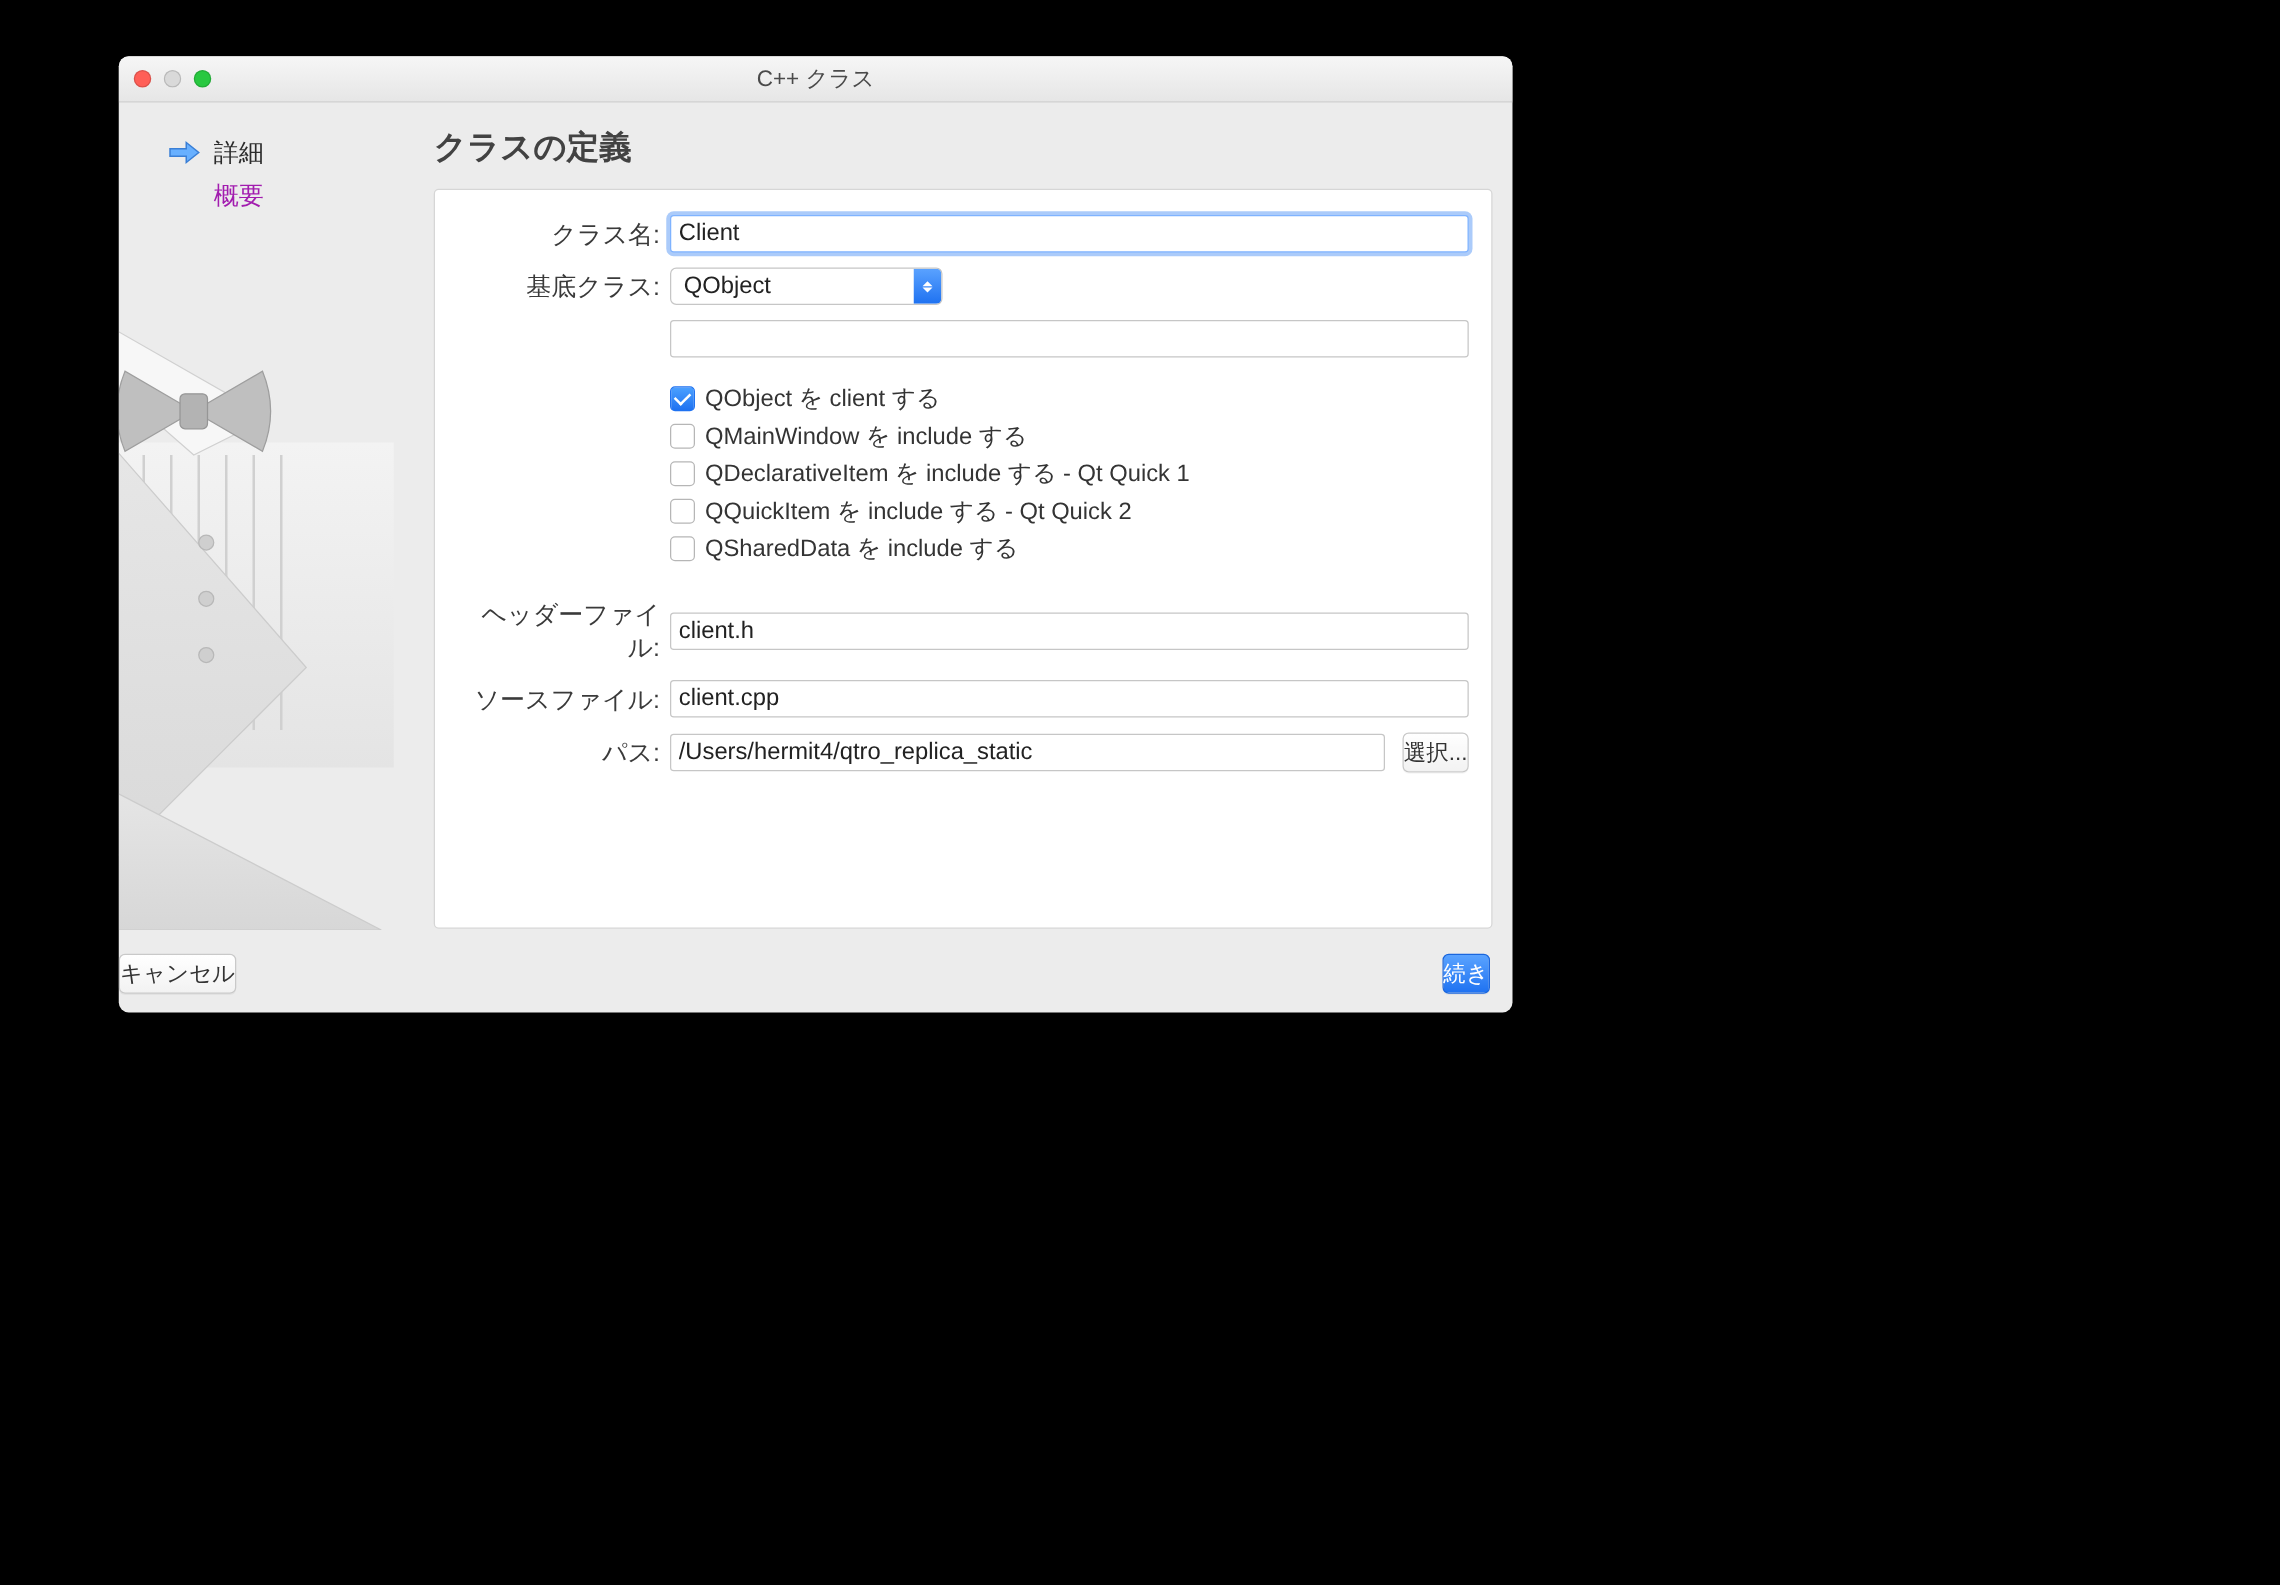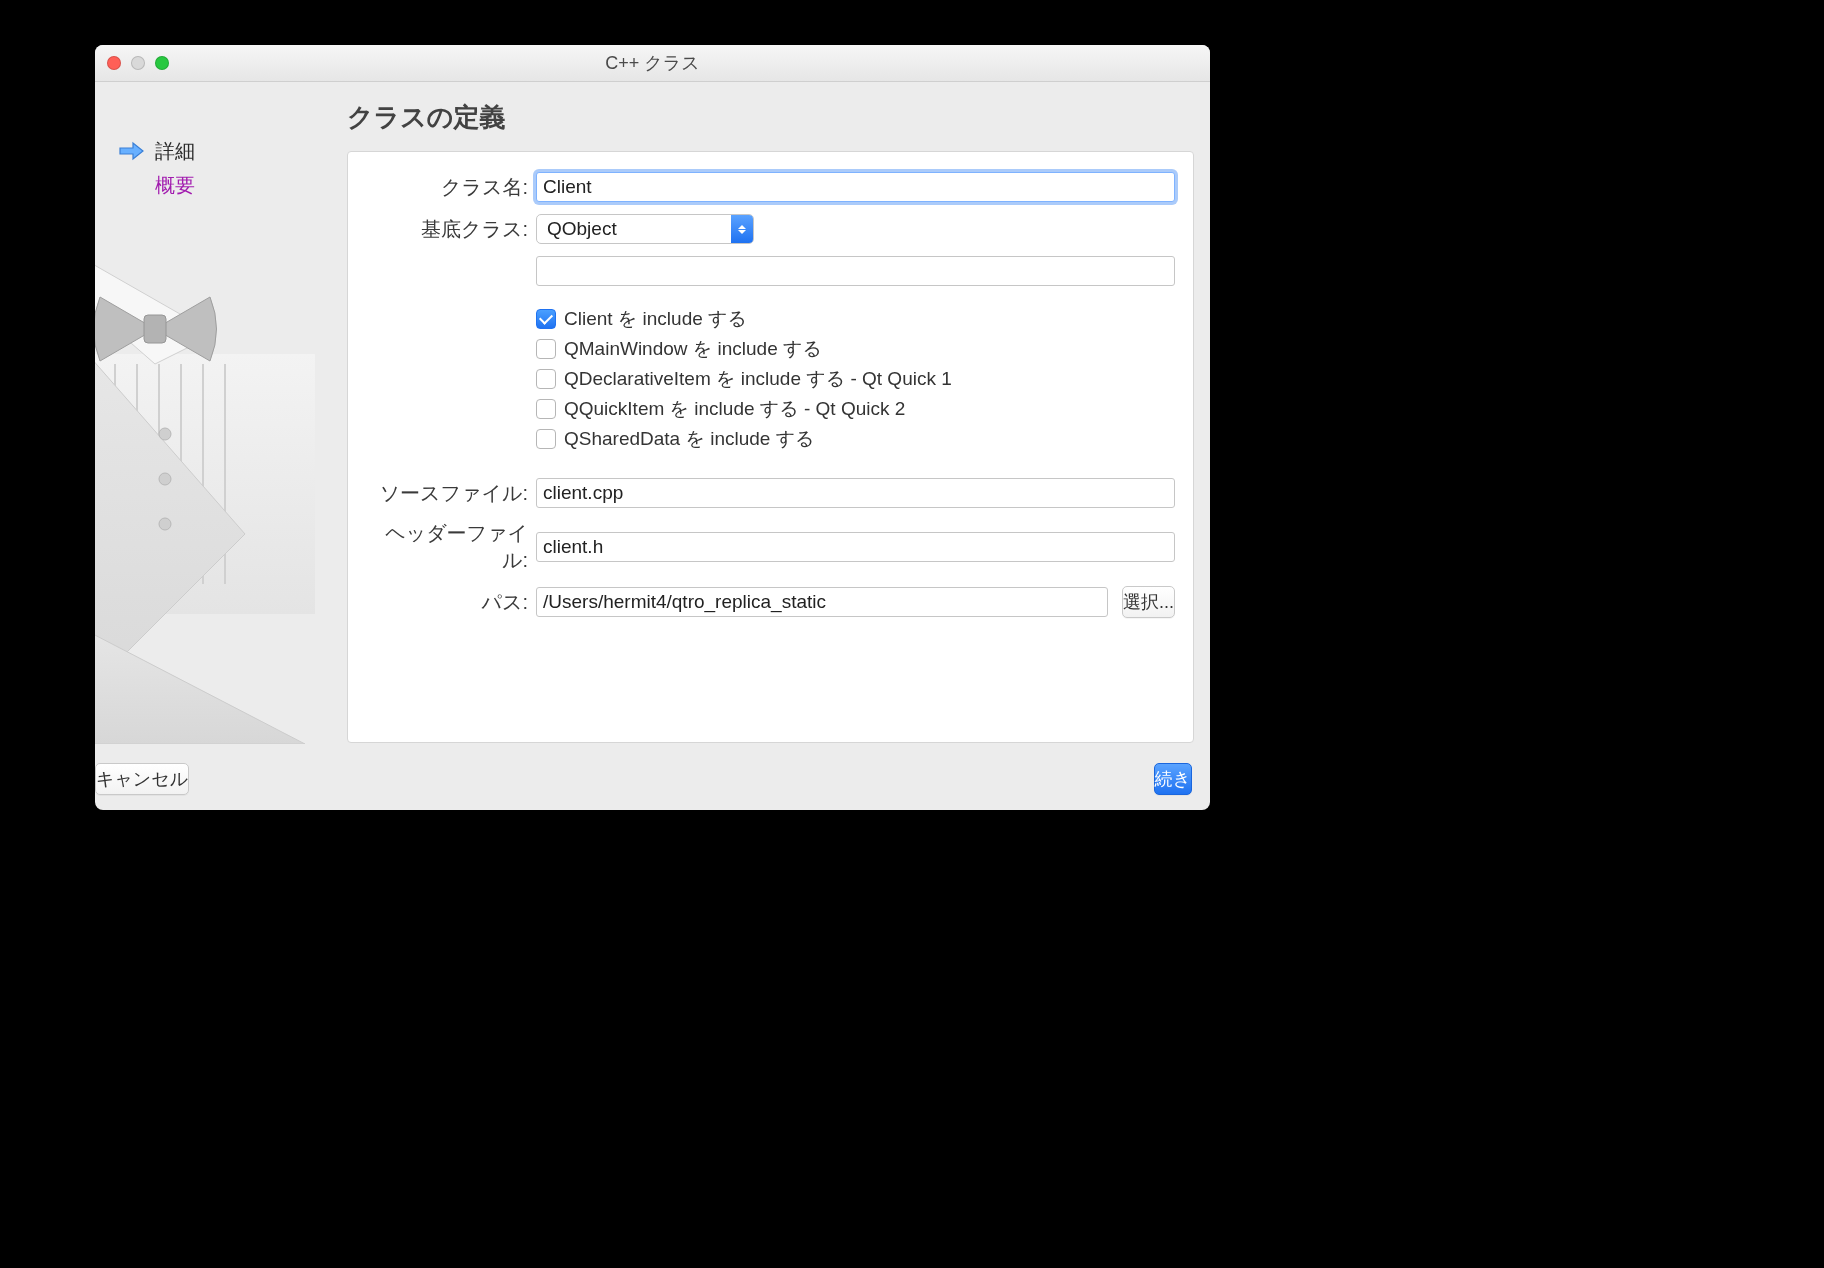--- a/index.html
+++ b/index.html
@@ -62,22 +62,22 @@
 
   
   .sidebar {
     position: absolute;
     left: 0;
     top: 0;
     width: 245px;
     bottom: 0;
   }
   .steplist {
-    margin-top: 52px;
-    padding-left: 24px;
+    margin-top: 23px;
+    padding-left: 40px;
   }
   .step {
     display: flex;
     align-items: center;
     gap: 10px;
     font-size: 20px;
     height: 34px;
   }
   .step.active { color: #2b2b2b; }
   .step.inactive { color: #a21caf; padding-left: 36px; }
@@ -359,51 +359,51 @@
           <div class="ctl">
             <input class="input" value="" style="">
           </div>
         </div>
 
         <div class="checklist">
           <div class="checkrow">
             <span class="cb checked">
                 <span class="tick"></span>
               </span>
-            <span>Client を include する</span>
+            <span>QObject を client する</span>
           </div>
           <div class="checkrow">
             <span class="cb"></span>
             <span>QMainWindow を include する</span>
           </div>
           <div class="checkrow">
             <span class="cb"></span>
             <span>QDeclarativeItem を include する - Qt Quick 1</span>
           </div>
           <div class="checkrow">
             <span class="cb"></span>
             <span>QQuickItem を include する - Qt Quick 2</span>
           </div>
           <div class="checkrow">
             <span class="cb"></span>
             <span>QSharedData を include する</span>
           </div>
         </div>
 
         <div class="row">
+          <div class="lbl">ヘッダーファイル:</div>
+          <div class="ctl">
+            <input class="input" value="client.h" style="">
+          </div>
+        </div>
+
+        <div class="row">
           <div class="lbl">ソースファイル:</div>
           <div class="ctl">
             <input class="input" value="client.cpp" style="">
-          </div>
-        </div>
-
-        <div class="row">
-          <div class="lbl">ヘッダーファイル:</div>
-          <div class="ctl">
-            <input class="input" value="client.h" style="">
           </div>
         </div>
 
         <div class="row path-row">
           <div class="lbl">パス:</div>
           <div class="ctl">
             <input class="input" value="/Users/hermit4/qtro_replica_static" style="">
             <div class="push-btn">
               <span>選択...</span>
             </div>

